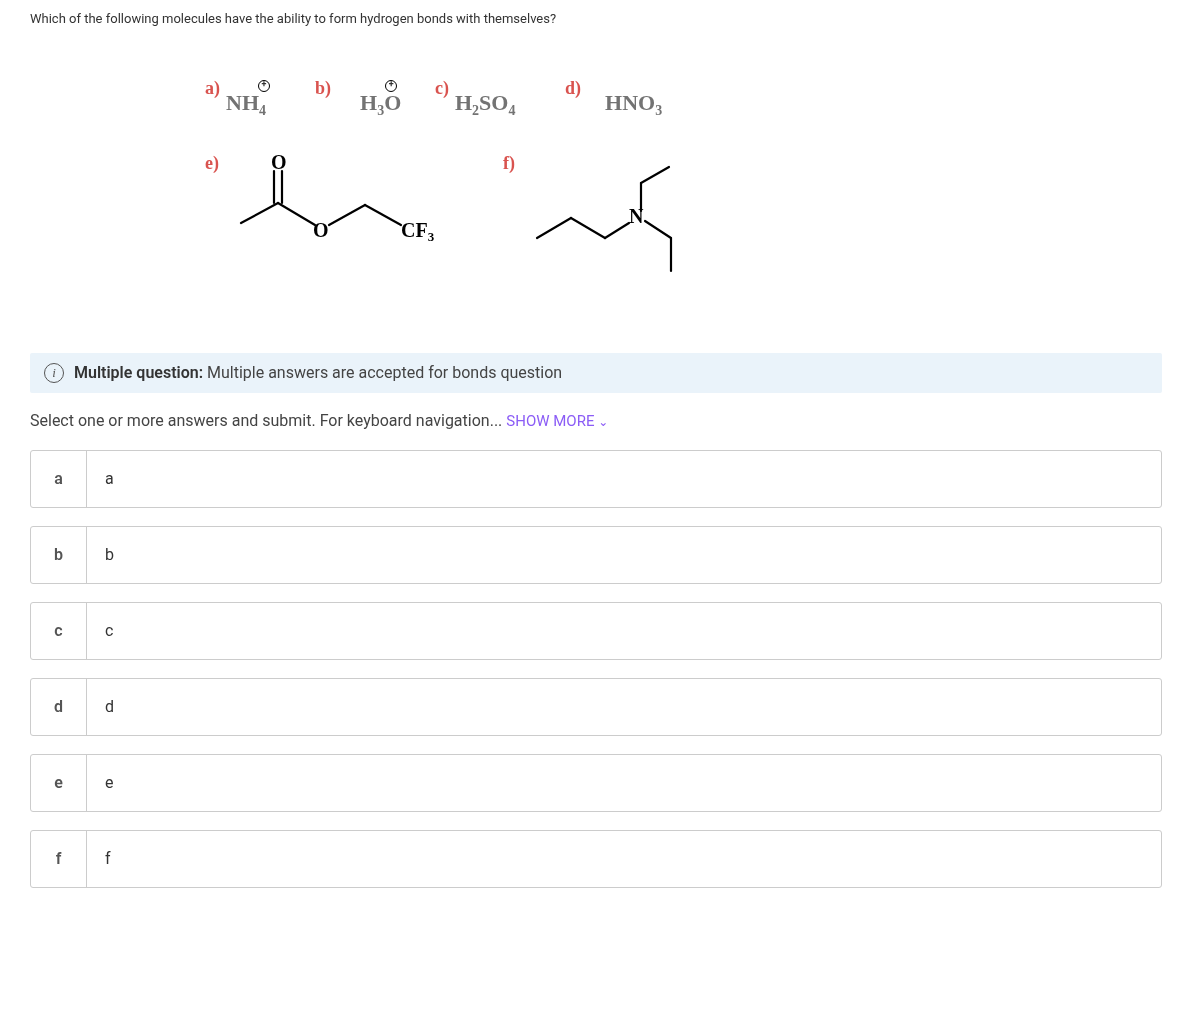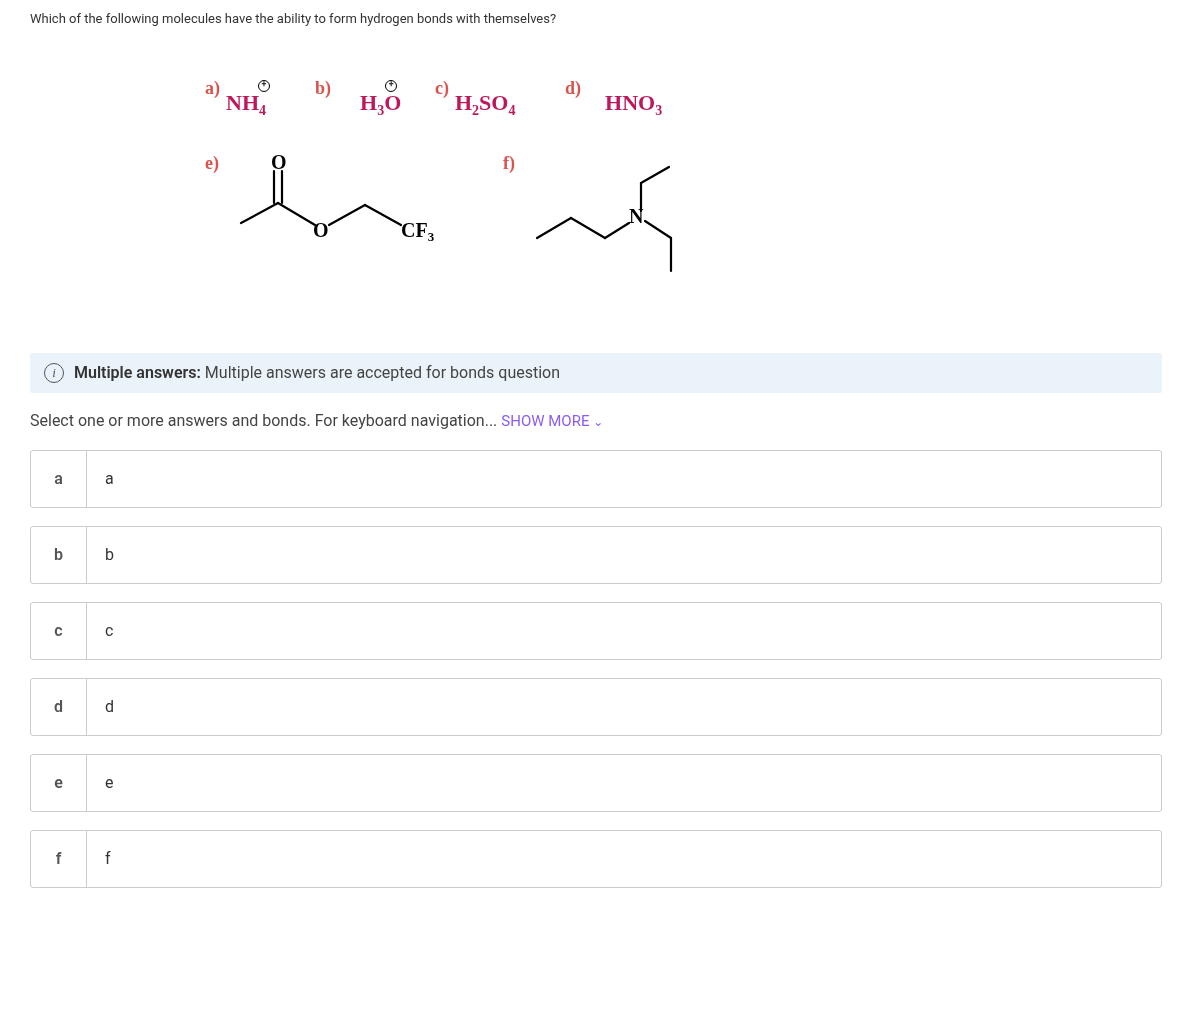--- a/index.html
+++ b/index.html
@@ -34,21 +34,21 @@
     color: #d9534f;
     font-weight: bold;
     font-size: 18px;
     margin-right: 6px;
     font-family: "Times New Roman", serif;
   }
   .formula {
     font-family: "Times New Roman", serif;
     font-weight: bold;
     font-size: 22px;
-    color: #be185d;
+    color: #737373;
     white-space: nowrap;
     text-align: right;
   }
   .formula sub { font-size: 14px; }
   .plus-circle {
     display: inline-block;
     width: 12px; height: 12px;
     border: 1.5px solid #000;
     border-radius: 50%;
     font-size: 9px;
@@ -197,26 +197,26 @@
         </g>
         <text x="100" y="70" font-family="Times New Roman,serif" font-weight="bold" font-size="20">N</text>
       </svg>
     </div>
   </div>
 </div>
 
 <div class="info-banner">
   <span class="info-icon">i</span>
   <span>
-    <span class="info-strong">Multiple answers:</span><span class="info-text"> Multiple answers are accepted for bonds question</span>
+    <span class="info-strong">Multiple question:</span><span class="info-text"> Multiple answers are accepted for bonds question</span>
   </span>
 </div>
 
 <div class="instruct">
-  <span>Select one or more answers and bonds. For keyboard navigation... </span>
+  <span>Select one or more answers and submit. For keyboard navigation... </span>
   <span class="show-more">
     <span>SHOW MORE</span>
     <span class="chev">⌄</span>
   </span>
 </div>
 
 <div class="options">
   <div class="option">
     <div class="opt-key">a</div>
     <div class="opt-val">a</div>

